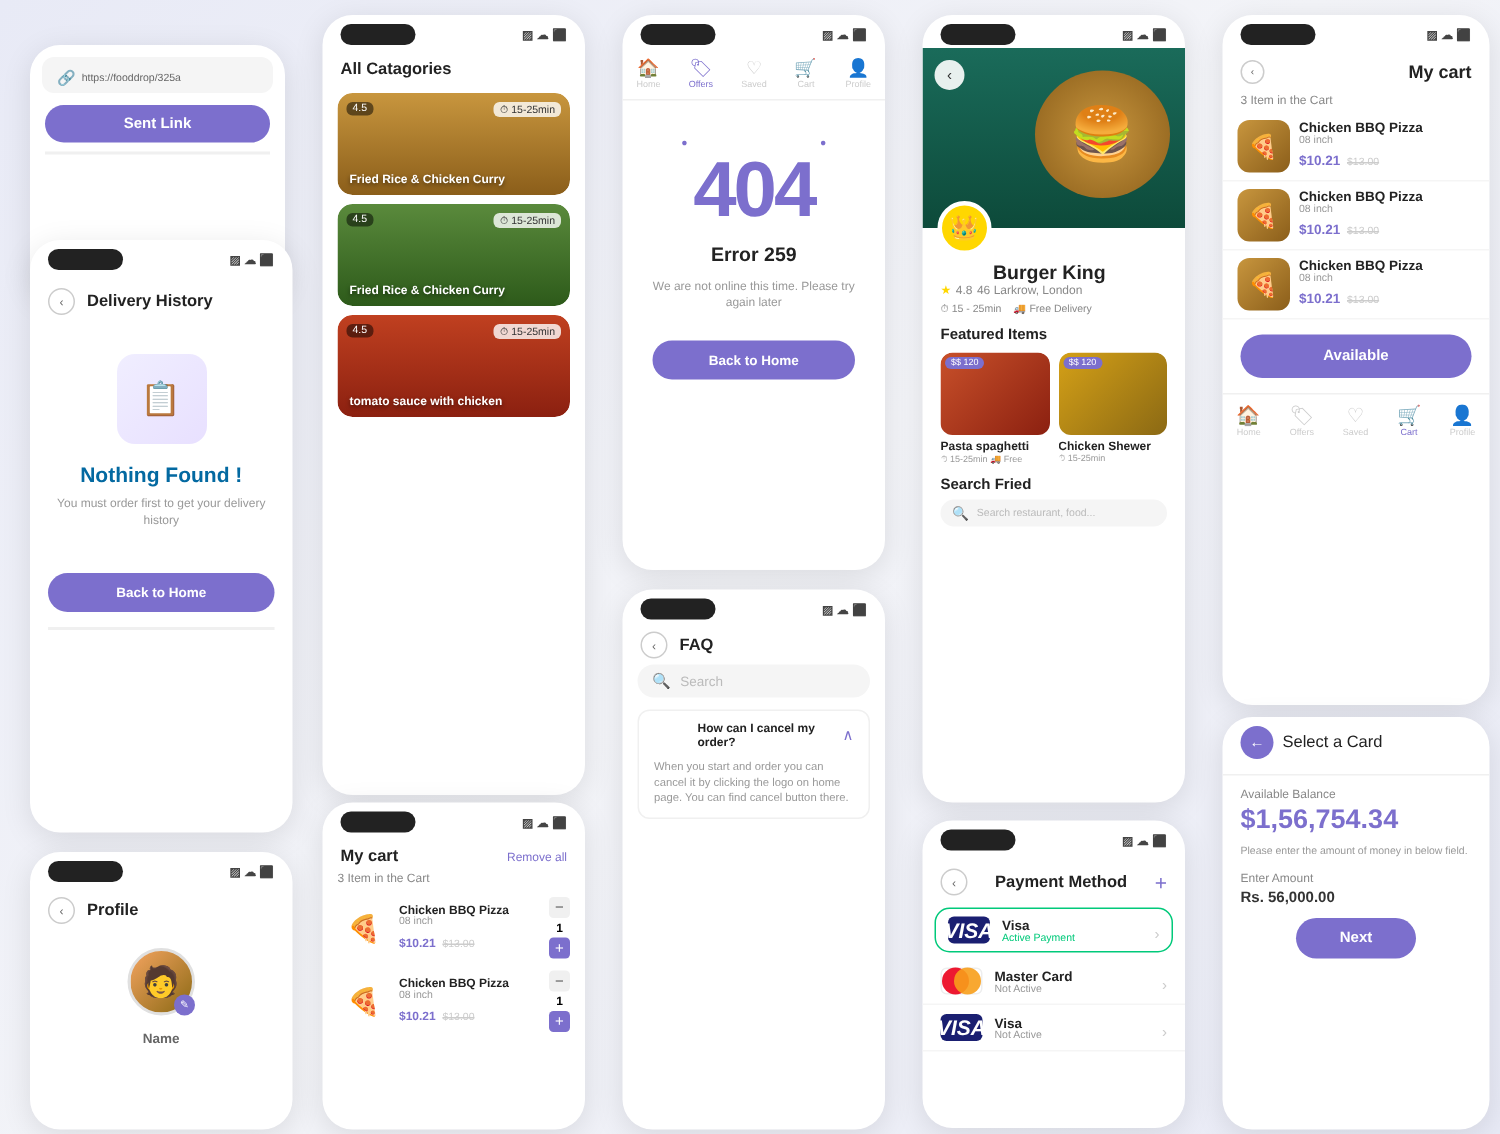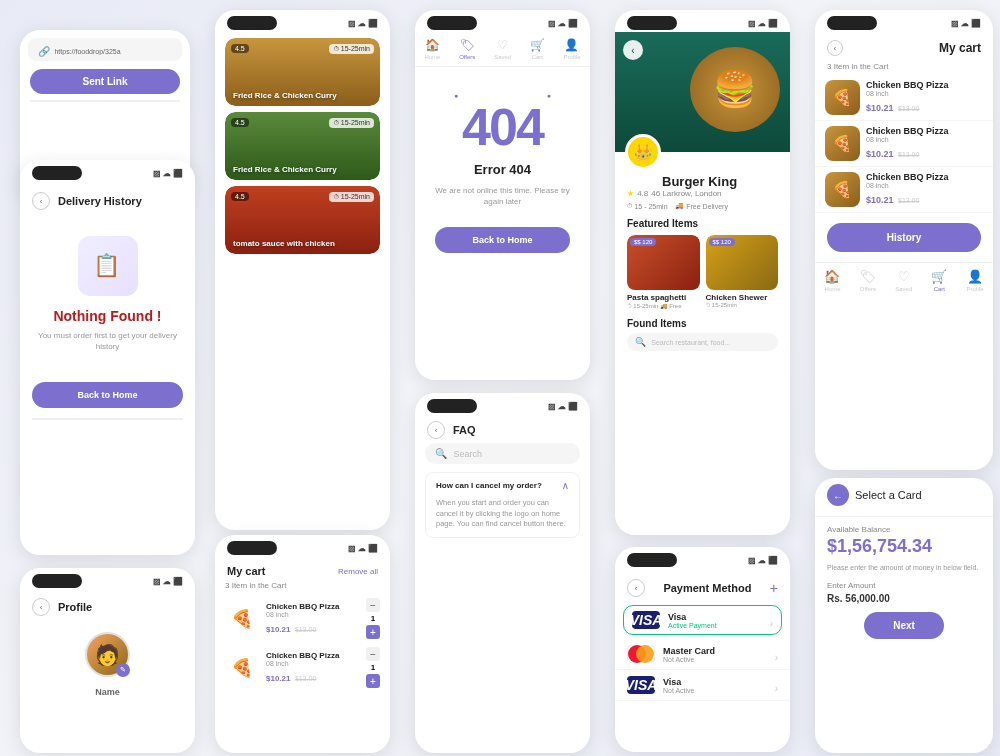--- a/index.html
+++ b/index.html
@@ -85,21 +85,21 @@
     }
     .card-delivery .empty-icon {
       width: 60px; height: 60px;
       background: linear-gradient(135deg, #f0eeff, #e8e0ff);
       border-radius: 12px;
       display: flex; align-items: center; justify-content: center;
       margin-bottom: 12px; position: relative;
     }
     .card-delivery .receipt-icon { font-size: 22px; color: #7c6fcd; }
     .card-delivery .nothing-title {
-      font-size: 14px; font-weight: 800; color: #b91c1c;
+      font-size: 14px; font-weight: 800; color: #0369a1;
       text-align: left; margin-bottom: 6px;
     }
     .card-delivery .nothing-desc {
       font-size: 8px; color: #999; text-align: center; line-height: 1.4;
     }
     .card-delivery .back-home-btn {
       background: #7c6fcd; color: #fff; border-radius: 20px;
       text-align: center; padding: 8px; font-size: 9px; font-weight: 600;
       margin: 15px 12px 0; width: calc(100% - 24px);
     }
@@ -251,21 +251,21 @@
     .card-faq .search-icon { font-size: 10px; color: #999; }
     .card-faq .search-text { font-size: 9px; color: #bbb; }
     .card-faq .faq-item {
       margin: 0 10px 6px;
       border: 1px solid #f0f0f0; border-radius: 8px;
     }
     .card-faq .faq-q {
       display: flex; justify-content: space-between; align-items: center;
       padding: 7px 10px;
     }
-    .card-faq .faq-question { font-size: 8px; font-weight: 600; color: #222; }
+    .card-faq .faq-question { font-size: 8px; font-weight: 600; color: #222; margin-left: 29px; }
     .card-faq .faq-toggle { font-size: 10px; color: #7c6fcd; }
     .card-faq .faq-answer {
       padding: 0 10px 7px; font-size: 7.5px; color: #999; line-height: 1.4;
     }
 
     
     .card-restaurant {
       left: 615px; top: 10px;
       width: 175px; height: 525px;
     }
@@ -511,20 +511,21 @@
     </div>
   </div>
   <div class="name-label">Name</div>
 </div>
 
 <div class="phone-card card-categories">
   <div class="status-bar">
     <span class="pill"></span>
     <span class="icons">▨ ☁ ⬛</span>
   </div>
+  <div class="header">All Catagories</div>
 
   <div class="food-item">
     <div class="food-img food-img-1">
       <div class="food-badge">4.5</div>
       <div class="time-badge">⏱ 15-25min</div>
     </div>
     <div class="food-label">Fried Rice &amp; Chicken Curry</div>
   </div>
 
   <div class="food-item">
@@ -612,21 +613,21 @@
       <span class="nav-icon">👤</span>
       <span class="nav-label">Profile</span>
     </div>
   </div>
   <div class="error-container">
     <div style="position:relative; margin-bottom:5px;">
       <span style="position:absolute;top:-5px;left:-8px;font-size:7px;color:#7c6fcd;">●</span>
       <span class="error-number">404</span>
       <span style="position:absolute;top:-5px;right:-8px;font-size:7px;color:#7c6fcd;">●</span>
     </div>
-    <div class="error-title">Error 404</div>
+    <div class="error-title">Error 259</div>
     <div class="error-desc">We are not online this time. Please try again later</div>
     <div class="back-btn-main">Back to Home</div>
   </div>
 </div>
 
 <div class="phone-card card-faq">
   <div class="status-bar">
     <span class="pill"></span>
     <span class="icons">▨ ☁ ⬛</span>
   </div>
@@ -682,21 +683,21 @@
         <div class="fi-name">Pasta spaghetti</div>
         <div class="fi-meta">⏱ 15-25min 🚚 Free</div>
       </div>
       <div class="featured-item">
         <div class="fi-img fi-img-2"></div>
         <div class="fi-price">$$ 120</div>
         <div class="fi-name">Chicken Shewer</div>
         <div class="fi-meta">⏱ 15-25min</div>
       </div>
     </div>
-    <div class="search-title">Found Items</div>
+    <div class="search-title">Search Fried</div>
     <div style="display:flex;align-items:center;gap:5px;background:#f5f5f5;border-radius:15px;padding:4px 8px;">
       <span style="font-size:9px;color:#999;">🔍</span>
       <span style="font-size:7px;color:#bbb;">Search restaurant, food...</span>
     </div>
   </div>
 </div>
 
 <div class="phone-card card-payment">
   <div class="status-bar">
     <span class="pill"></span>
@@ -775,21 +776,21 @@
   <div class="cart-item-lg">
     <div class="item-img" style="display:flex;align-items:center;justify-content:center;font-size:16px;">🍕</div>
     <div class="item-info">
       <div class="item-name">Chicken BBQ Pizza</div>
       <div class="item-size">08 inch</div>
       <span class="item-price">$10.21</span>
       <span class="item-old-price">$13.00</span>
     </div>
   </div>
 
-  <div class="continue-btn">History</div>
+  <div class="continue-btn">Available</div>
 
   <div class="bottom-nav">
     <div class="nav-item">
       <span class="nav-icon">🏠</span>
       <span class="nav-label">Home</span>
     </div>
     <div class="nav-item">
       <span class="nav-icon">🏷</span>
       <span class="nav-label">Offers</span>
     </div>

